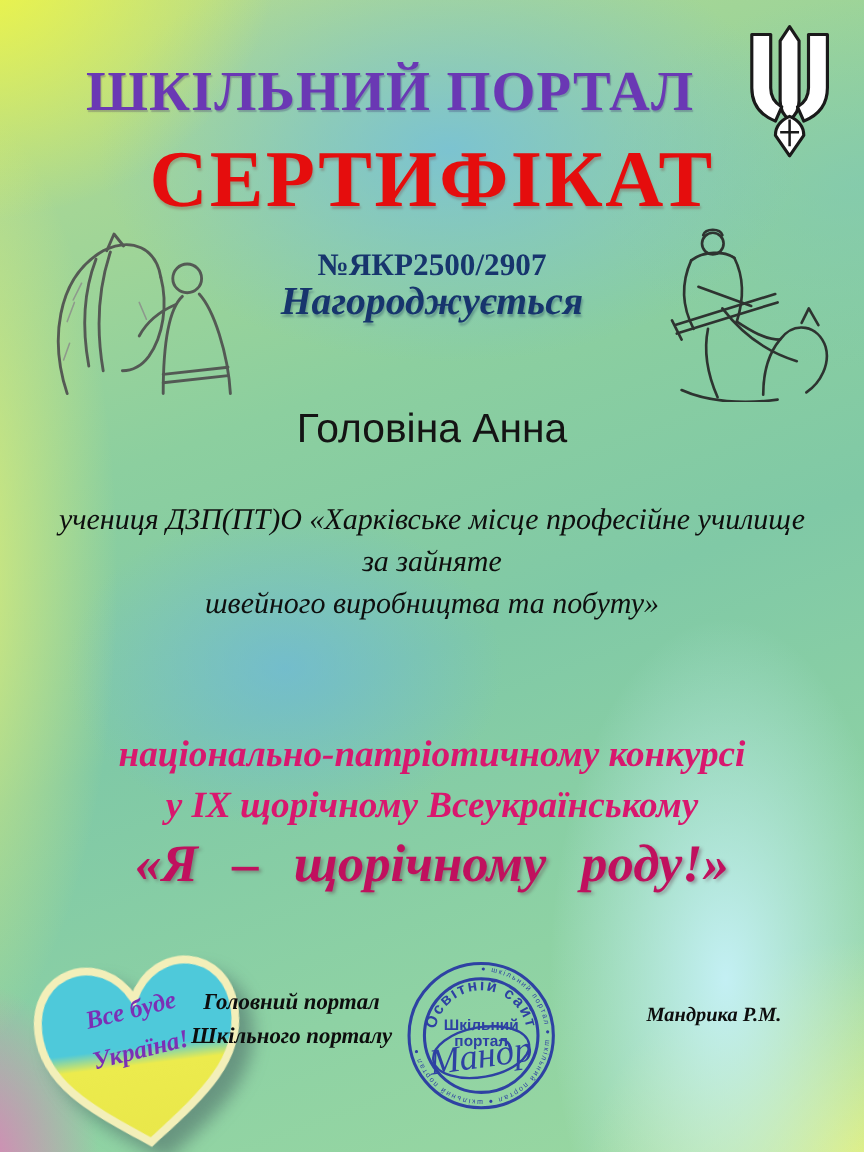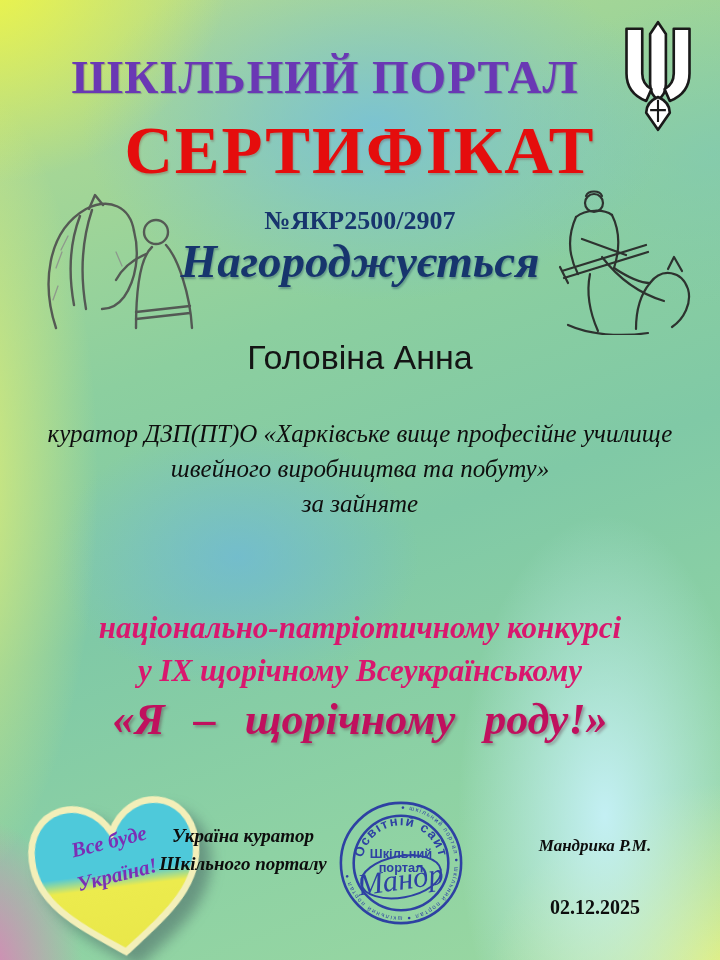--- a/index.html
+++ b/index.html
@@ -17,21 +17,21 @@
       radial-gradient(ellipse 300px 220px at 99% 16%, rgba(128,200,180,.6) 0%, rgba(128,200,180,0) 70%),
       linear-gradient(160deg,#b9dc8e 0%, #8ccf9f 35%, #80c9a6 55%, #8ed2a4 78%, #9bd8a0 100%);
   }
   .abs{position:absolute;}
   .center{left:0;right:0;text-align:center;}
   .portal-title{top:50px;font-size:47px;font-weight:bold;color:#6a38b4;letter-spacing:1px;
     padding-right:70px;text-shadow:1px 1px 1px rgba(40,10,90,.25);}
   .doc-title{top:112px;font-size:67px;font-weight:bold;color:#e50d0d;letter-spacing:2px;
     text-shadow:1px 2px 2px rgba(120,0,0,.22);}
   .cert-number{top:206px;font-size:26px;font-weight:bold;color:#17356d;}
-  .awarded{top:234px;font-size:47px;font-weight:bold;font-style:italic;color:#17356d;
+  .awarded{top:234px;font-size:33px;font-weight:bold;font-style:italic;color:#17356d;
     text-shadow:1px 2px 2px rgba(0,25,70,.3);}
   .tryzub{left:616px;top:20px;width:84px;height:112px;}
   .sketch-left{left:28px;top:190px;width:182px;height:142px;}
   .sketch-right{left:498px;top:183px;width:205px;height:152px;}
   .recipient{top:338px;font-size:34px;color:#141414;font-family:"Liberation Sans",sans-serif;}
   .desc{top:416px;font-size:25px;font-style:italic;color:#0e0e0e;line-height:35px;}
   .place{top:522px;font-size:59px;font-weight:bold;font-style:italic;color:#e20c0c;
     word-spacing:24px;text-shadow:1px 2px 2px rgba(120,0,0,.25);}
   .contest{top:606px;font-size:31px;font-weight:600;font-style:italic;color:#d9176e;line-height:43px;}
   .contest-name{top:694px;font-size:44px;font-weight:bold;font-style:italic;color:#c0105e;
@@ -105,23 +105,23 @@
       <path d="M92 91 C88 111 92 130 100 148"></path>
       <path d="M70 142 C92 152 122 154 150 150"></path>
     </g>
   </svg>
 
   <div class="awarded abs center">Нагороджується</div>
 
   <div class="recipient abs center">Головіна Анна</div>
 
   <div class="desc abs center">
-    <div>куратор ДЗП(ПТ)О «Харківське вище професійне училище</div>
+    <div>учениця ДЗП(ПТ)О «Харківське місце професійне училище</div>
+    <div>за зайняте</div>
     <div>швейного виробництва та побуту»</div>
-    <div>за зайняте</div>
   </div>
 
 
   <div class="contest abs center">
     <div>національно-патріотичному конкурсі</div>
     <div>у ІХ щорічному Всеукраїнському</div>
   </div>
 
   <div class="contest-name abs center">«Я – щорічному роду!»</div>
 
@@ -137,21 +137,21 @@
       </defs>
       <path d="M50 28 C38 4 6 10 6 38 C6 62 28 76 50 92 C72 76 94 62 94 38 C94 10 62 4 50 28 Z" fill="url(#hg)" stroke="#f3efb9" stroke-width="3.5"></path>
     </svg>
     <div class="heart-text">
       <div>Все буде</div>
       <div>Україна!</div>
     </div>
   </div>
 
   <div class="curator abs">
-    <div>Україна куратор</div>
+    <div>Головний портал</div>
     <div>Шкільного порталу</div>
   </div>
 
   <svg class="stamp abs" viewBox="-70 -74 140 148">
     <defs>
       <path id="sring" d="M0 -54.5 A54.5 54.5 0 1 1 -0.1 -54.5" fill="none"></path>
       <path id="sarc" d="M-38 -8 A39 39 0 0 1 38 -8" fill="none"></path>
     </defs>
     <circle r="61" fill="none" stroke="#2635a3" stroke-width="2.6"></circle>
     <circle r="48" fill="none" stroke="#2635a3" stroke-width="2.6"></circle>
@@ -162,15 +162,14 @@
       <textPath href="#sarc" startOffset="50%">Освітній сайт</textPath>
     </text>
     <text y="-5" x="0" text-anchor="middle" font-size="13" font-weight="bold" fill="#2635a3" font-family="Liberation Sans, sans-serif">Шкільний</text>
     <text y="9" x="0" text-anchor="middle" font-size="13" font-weight="bold" fill="#2635a3" font-family="Liberation Sans, sans-serif">портал</text>
     <ellipse cx="0" cy="14" rx="41" ry="21" transform="rotate(-10 0 14)" fill="none" stroke="#2635a3" stroke-width="2"></ellipse>
     <text x="0" y="27" text-anchor="middle" font-size="31" font-style="italic" fill="#2635a3" transform="rotate(-8 0 20)" font-family="Liberation Serif, serif">Мандр</text>
   </svg>
 
   <div class="signer abs">Мандрика Р.М.</div>
 
-  <div class="date abs">02.12.2025</div>
 
 </div>
 
 </body></html>

